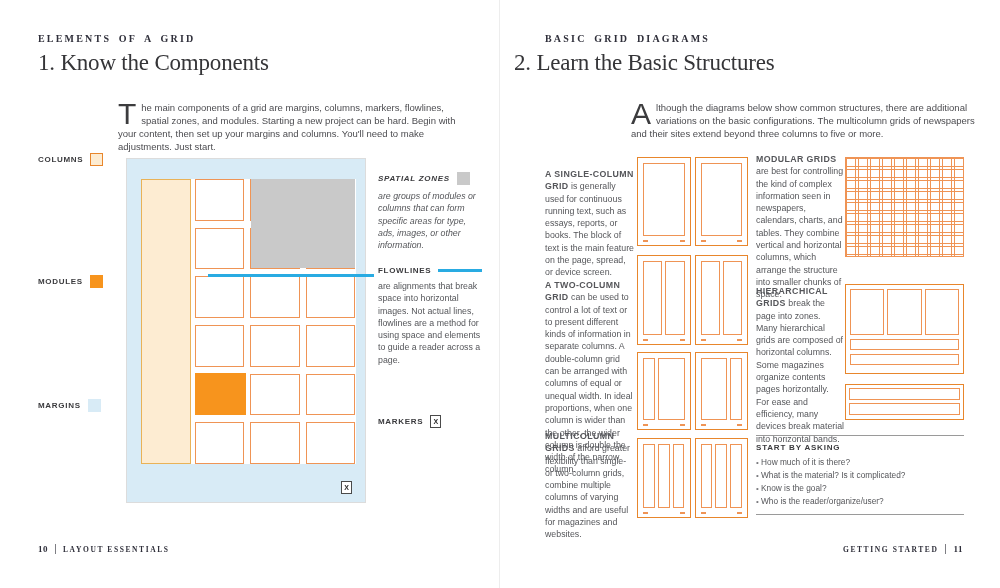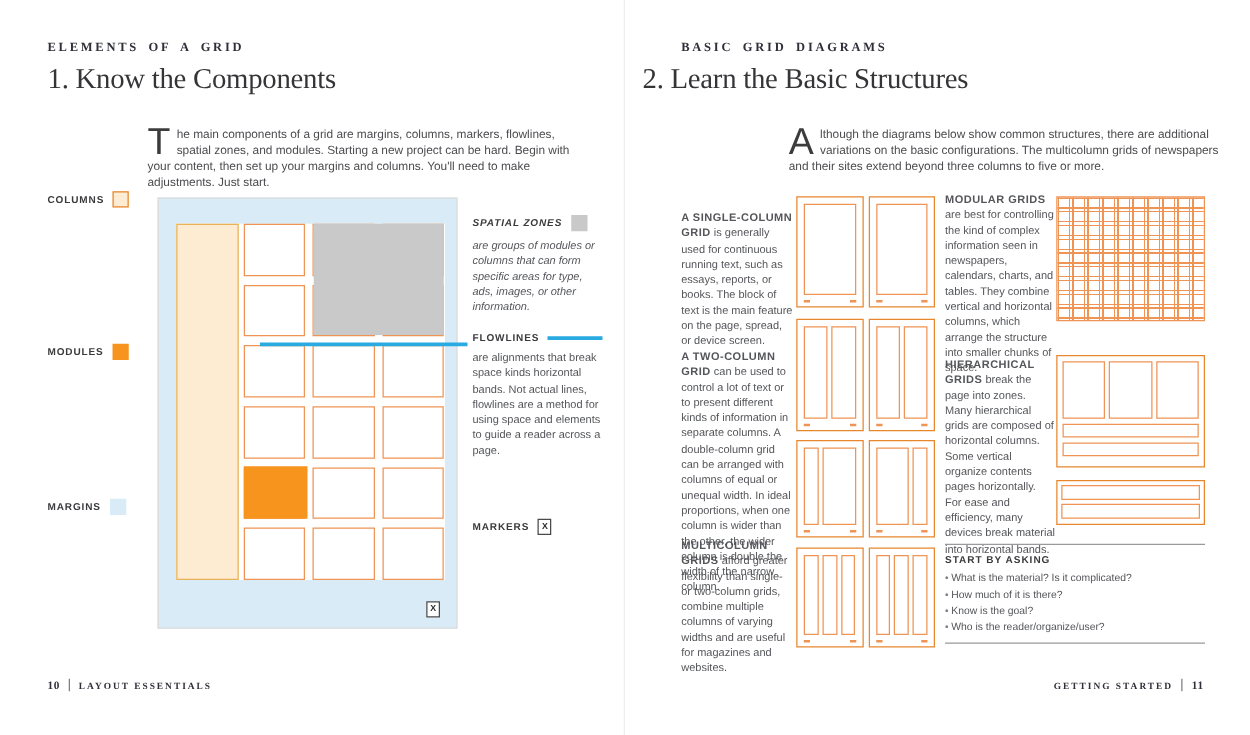--- a/index.html
+++ b/index.html
@@ -145,21 +145,21 @@
       <span class="swatch sw-spatial"></span>
     </div>
     <div class="term-body">are groups of modules or columns that can form specific areas for type, ads, images, or other information.</div>
   </div>
 
   <div class="abs" style="left:378px; top:266px; width:104px;">
     <div class="term-head">
       <span class="term-label">FLOWLINES</span>
       <span class="sw-line"></span>
     </div>
-    <div class="term-body">are alignments that break space kinds horizontal bands. Not actual lines, flowlines are a method for using space and elements to guide a reader across a page.</div>
+    <div class="term-body">are alignments that break space into horizontal images. Not actual lines, flowlines are a method for using space and elements to guide a reader across a page.</div>
   </div>
 
   <div class="abs" style="left:378px; top:415px; width:104px;">
     <div class="term-head">
       <span class="term-label">MARKERS</span>
       <span class="marker-box">X</span>
     </div>
   </div>
 
   <div id="main-diagram" class="abs">
@@ -258,43 +258,43 @@
         <div class="mini-col"></div>
       </div>
   </div>
 
   <div class="abs sect" style="left:756px; top:153px; width:88px;">
     <span class="lead">MODULAR GRIDS</span>
     <span>are best for controlling the kind of complex information seen in newspapers, calendars, charts, and tables. They combine vertical and horizontal columns, which arrange the structure into smaller chunks of space.</span>
   </div>
   <div class="abs sect" style="left:756px; top:285px; width:88px;">
     <span class="lead">HIERARCHICAL GRIDS</span>
-    <span>break the page into zones. Many hierarchical grids are composed of horizontal columns. Some vertical organize contents pages horizontally. For ease and efficiency, many devices break material into horizontal bands.</span>
+    <span>break the page into zones. Many hierarchical grids are composed of horizontal columns. Some magazines organize contents pages horizontally. For ease and efficiency, many devices break material into horizontal bands.</span>
   </div>
 
   <div id="modular-grid-diagram" class="abs" style="left:845px; top:157px; width:119px; height:100px;"></div>
   <div class="abs hier" style="left:845px; top:284px; width:119px; height:90px;">
     <div class="hier-cols">
       <div></div>
         <div></div>
         <div></div>
     </div>
     <div class="hier-band"></div>
     <div class="hier-band"></div>
   </div>
   <div id="hier2" class="abs hier" style="left:845px; top:384px; width:119px; height:36px;">
     <div class="hier-band"></div>
     <div class="hier-band"></div>
   </div>
 
   <div id="ask" class="abs" style="left:756px; top:435px; width:208px;">
     <div class="ask-heading">START BY ASKING</div>
     <ul>
+      <li>How much of it is there?</li>
       <li>What is the material? Is it complicated?</li>
-      <li>How much of it is there?</li>
       <li>Know is the goal?</li>
       <li>Who is the reader/organize/user?</li>
     </ul>
   </div>
 
   <div class="abs footer" style="right:37px; top:538px; text-align:right;">
     <span class="ftitle">GETTING STARTED</span><span class="fdiv"></span><span class="pg">11</span>
   </div>
 </div>
 

